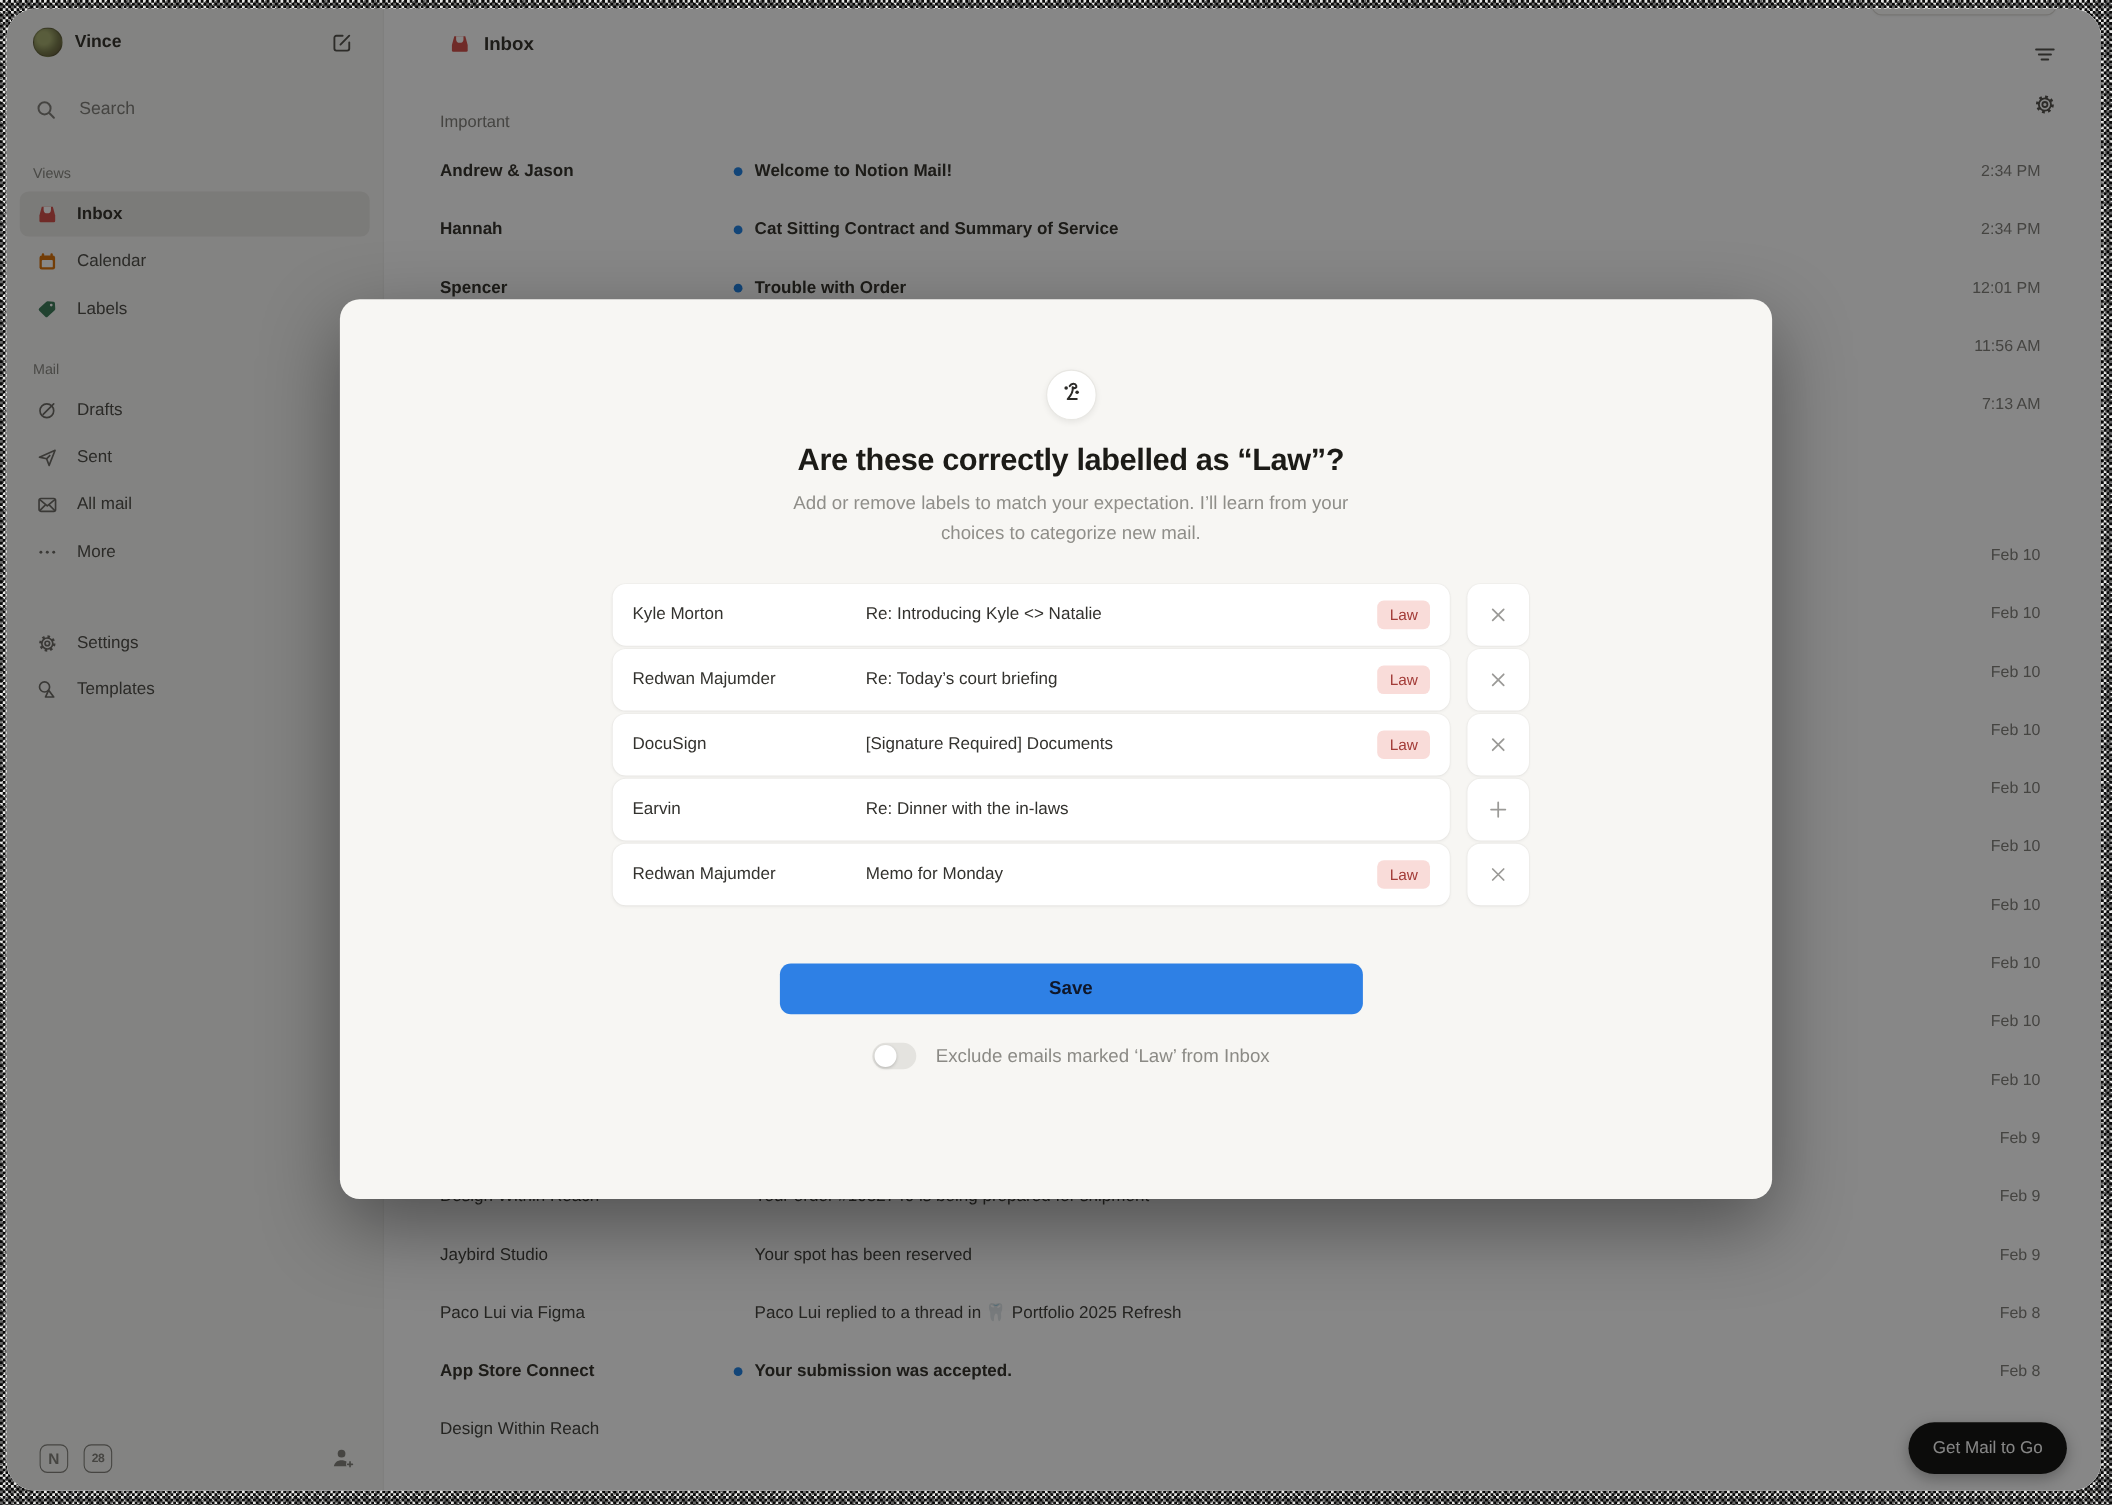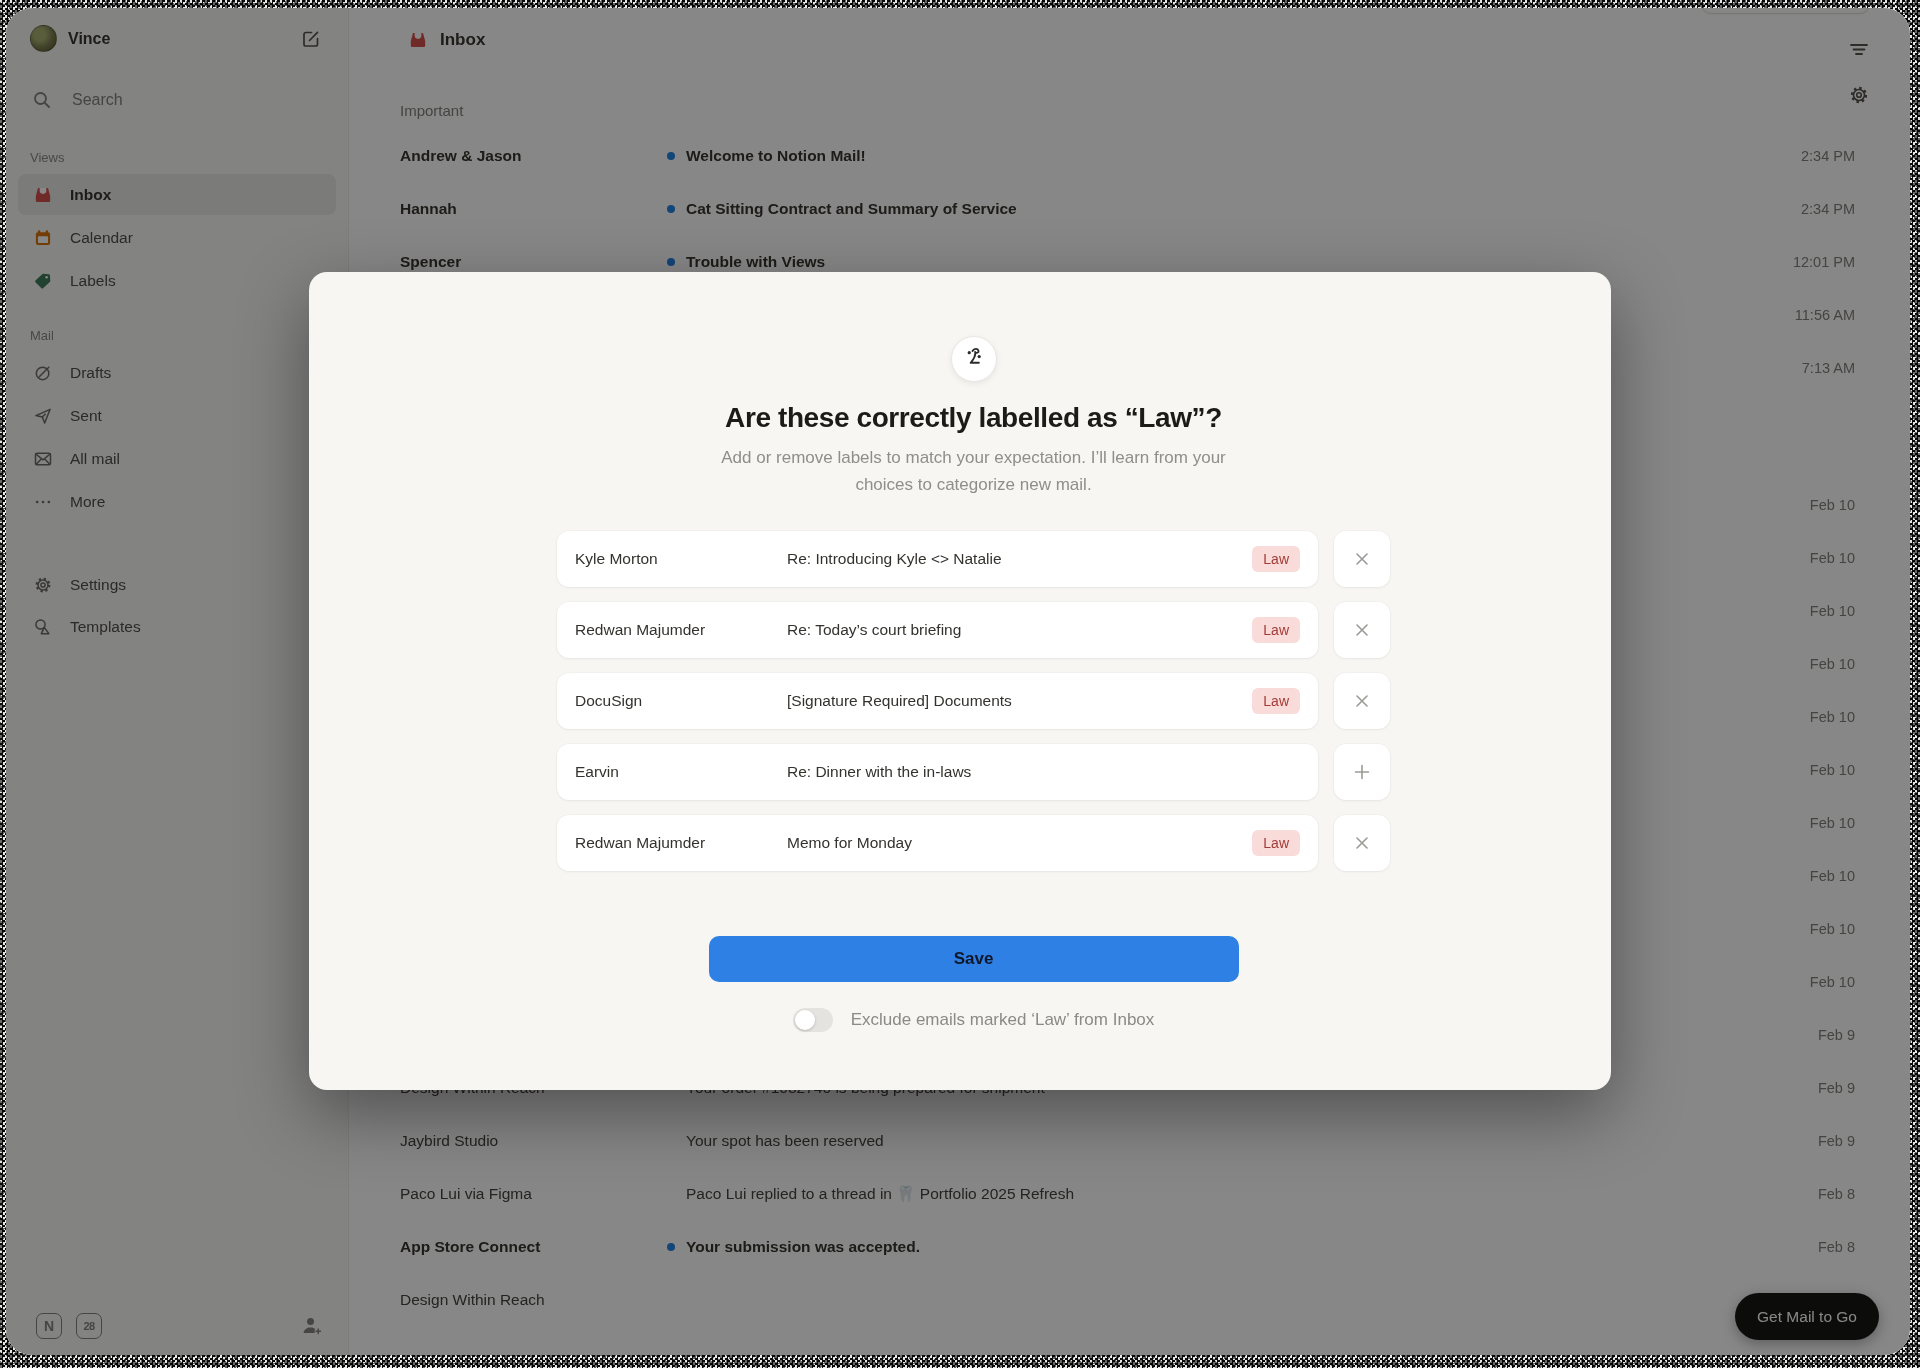--- a/index.html
+++ b/index.html
@@ -67,21 +67,21 @@
   
   .overlay { position:absolute; inset:0; background:rgba(0,0,0,.47); z-index:5; }
   .modal { position:absolute; left:303px; top:264px; width:1302px; height:818px; z-index:10;
     background:#f7f6f3; border-radius:18px; box-shadow:0 24px 70px rgba(0,0,0,.4);
     display:flex; flex-direction:column; align-items:center;padding-left:27px; }
   .face-badge { width:46px; height:46px; border-radius:50%; background:#fff; border:1px solid #e8e7e3;
     box-shadow:0 2px 6px rgba(0,0,0,.07); margin-top:64px; display:flex; align-items:center; justify-content:center; }
   .modal-title { font-size:28px; line-height:34px; font-weight:700; color:#1c1b17; letter-spacing:-.4px; margin-top:19px; }
   .modal-desc { width:545px; text-align:center; font-size:17px; line-height:27px; color:#8f8e89; margin-top:9px; }
   .mrows { width:833px; margin-top:33px; }
-  .mrow { display:flex; gap:16px; margin-bottom:15px; }
+  .mrow { display:flex; gap:16px; margin-bottom:3px; }
   .mcard { flex:1; height:56px; background:#fff; border-radius:12px; display:flex; align-items:center;
     padding:0 18px; box-shadow:0 1px 3px rgba(0,0,0,.05), 0 0 0 1px rgba(0,0,0,.02); }
   .msender { width:212px; flex:none; font-size:15.5px; color:#33322e; }
   .msubject { flex:1; font-size:15.5px; color:#33322e; }
   .pill { background:#f9dcd9; color:#a33c38; font-size:14px; font-weight:500; padding:5px 11px; border-radius:6px; }
   .maction { width:56px; height:56px; flex:none; background:#fff; border:none; border-radius:12px; cursor:pointer;
     display:flex; align-items:center; justify-content:center; box-shadow:0 1px 3px rgba(0,0,0,.05), 0 0 0 1px rgba(0,0,0,.02); }
   .save-btn { width:530px; height:46px; margin-top:50px; border:none; border-radius:10px; background:#2e80e5;
     color:#0f172a; font-size:17px; font-weight:700; font-family:inherit; cursor:pointer; }
   .toggle-row { display:flex; align-items:center; gap:18px; margin-top:26px; }
@@ -279,21 +279,21 @@
       </div>
       <div class="row unread">
         <span class="sender">Hannah</span>
         <span class="dot"></span>
         <span class="subject">Cat Sitting Contract and Summary of Service</span>
         <span class="time">2:34 PM</span>
       </div>
       <div class="row unread">
         <span class="sender">Spencer</span>
         <span class="dot"></span>
-        <span class="subject">Trouble with Views</span>
+        <span class="subject">Trouble with Order</span>
         <span class="time">12:01 PM</span>
       </div>
       <div class="row read">
         <span class="sender"></span>
         <span class="dot"></span>
         <span class="subject"></span>
         <span class="time">11:56 AM</span>
       </div>
       <div class="row read">
         <span class="sender"></span>

